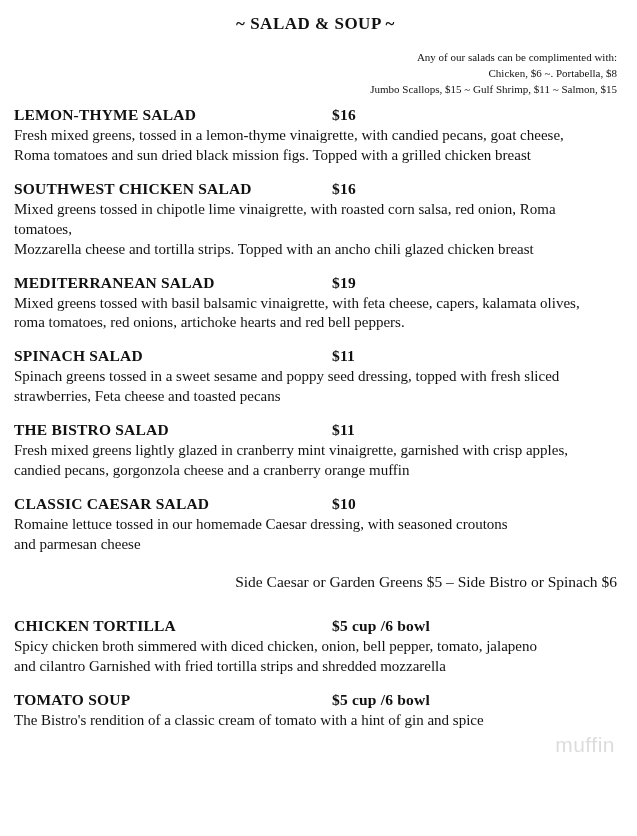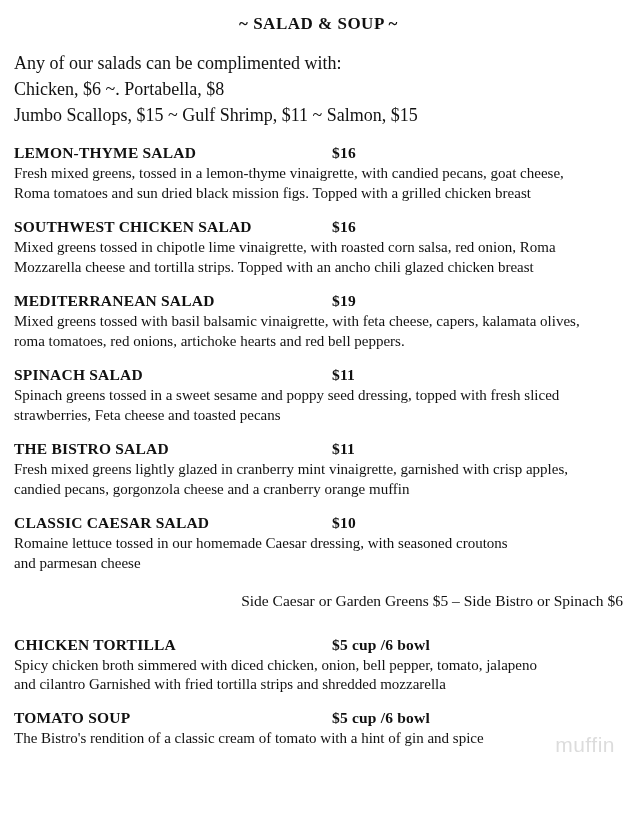--- a/index.html
+++ b/index.html
@@ -13,34 +13,34 @@
     font-family: "Liberation Serif", serif;
     color: #111111;
     position: relative;
     overflow: hidden;
   }
   .page {
     position: relative;
     width: 637px;
     height: 812px;
     box-sizing: border-box;
-    padding: 10px 14px 0 14px;
+    padding: 10px 20px 0 14px;
   }
   .menu-title {
     text-align: center;
     font-weight: bold;
     font-size: 17px;
     letter-spacing: 0.5px;
     margin: 4px 0 16px 0;
   }
   .intro {
-    text-align: left;
-    font-size: 18px;
+    text-align: right;
+    font-size: 11px;
     line-height: 1.45;
-    margin-bottom: 16px;
+    margin-bottom: 8px;
   }
   .intro div {
     white-space: pre;
   }
   .item {
     margin-bottom: 14px;
   }
   .item-head {
     position: relative;
     font-weight: bold;
@@ -113,20 +113,21 @@
       </div>
     </div>
 
     <div class="item">
       <div class="item-head">
         <span class="item-name">SOUTHWEST CHICKEN SALAD</span>
         <span class="item-price">$16</span>
       </div>
       <div class="item-desc">
         <div>Mixed greens tossed in chipotle lime vinaigrette, with roasted corn salsa, red onion, Roma</div>
+        <div>tomatoes,</div>
         <div>Mozzarella cheese and tortilla strips. Topped with an ancho chili glazed chicken breast</div>
       </div>
     </div>
 
     <div class="item">
       <div class="item-head">
         <span class="item-name">MEDITERRANEAN SALAD</span>
         <span class="item-price">$19</span>
       </div>
       <div class="item-desc">

